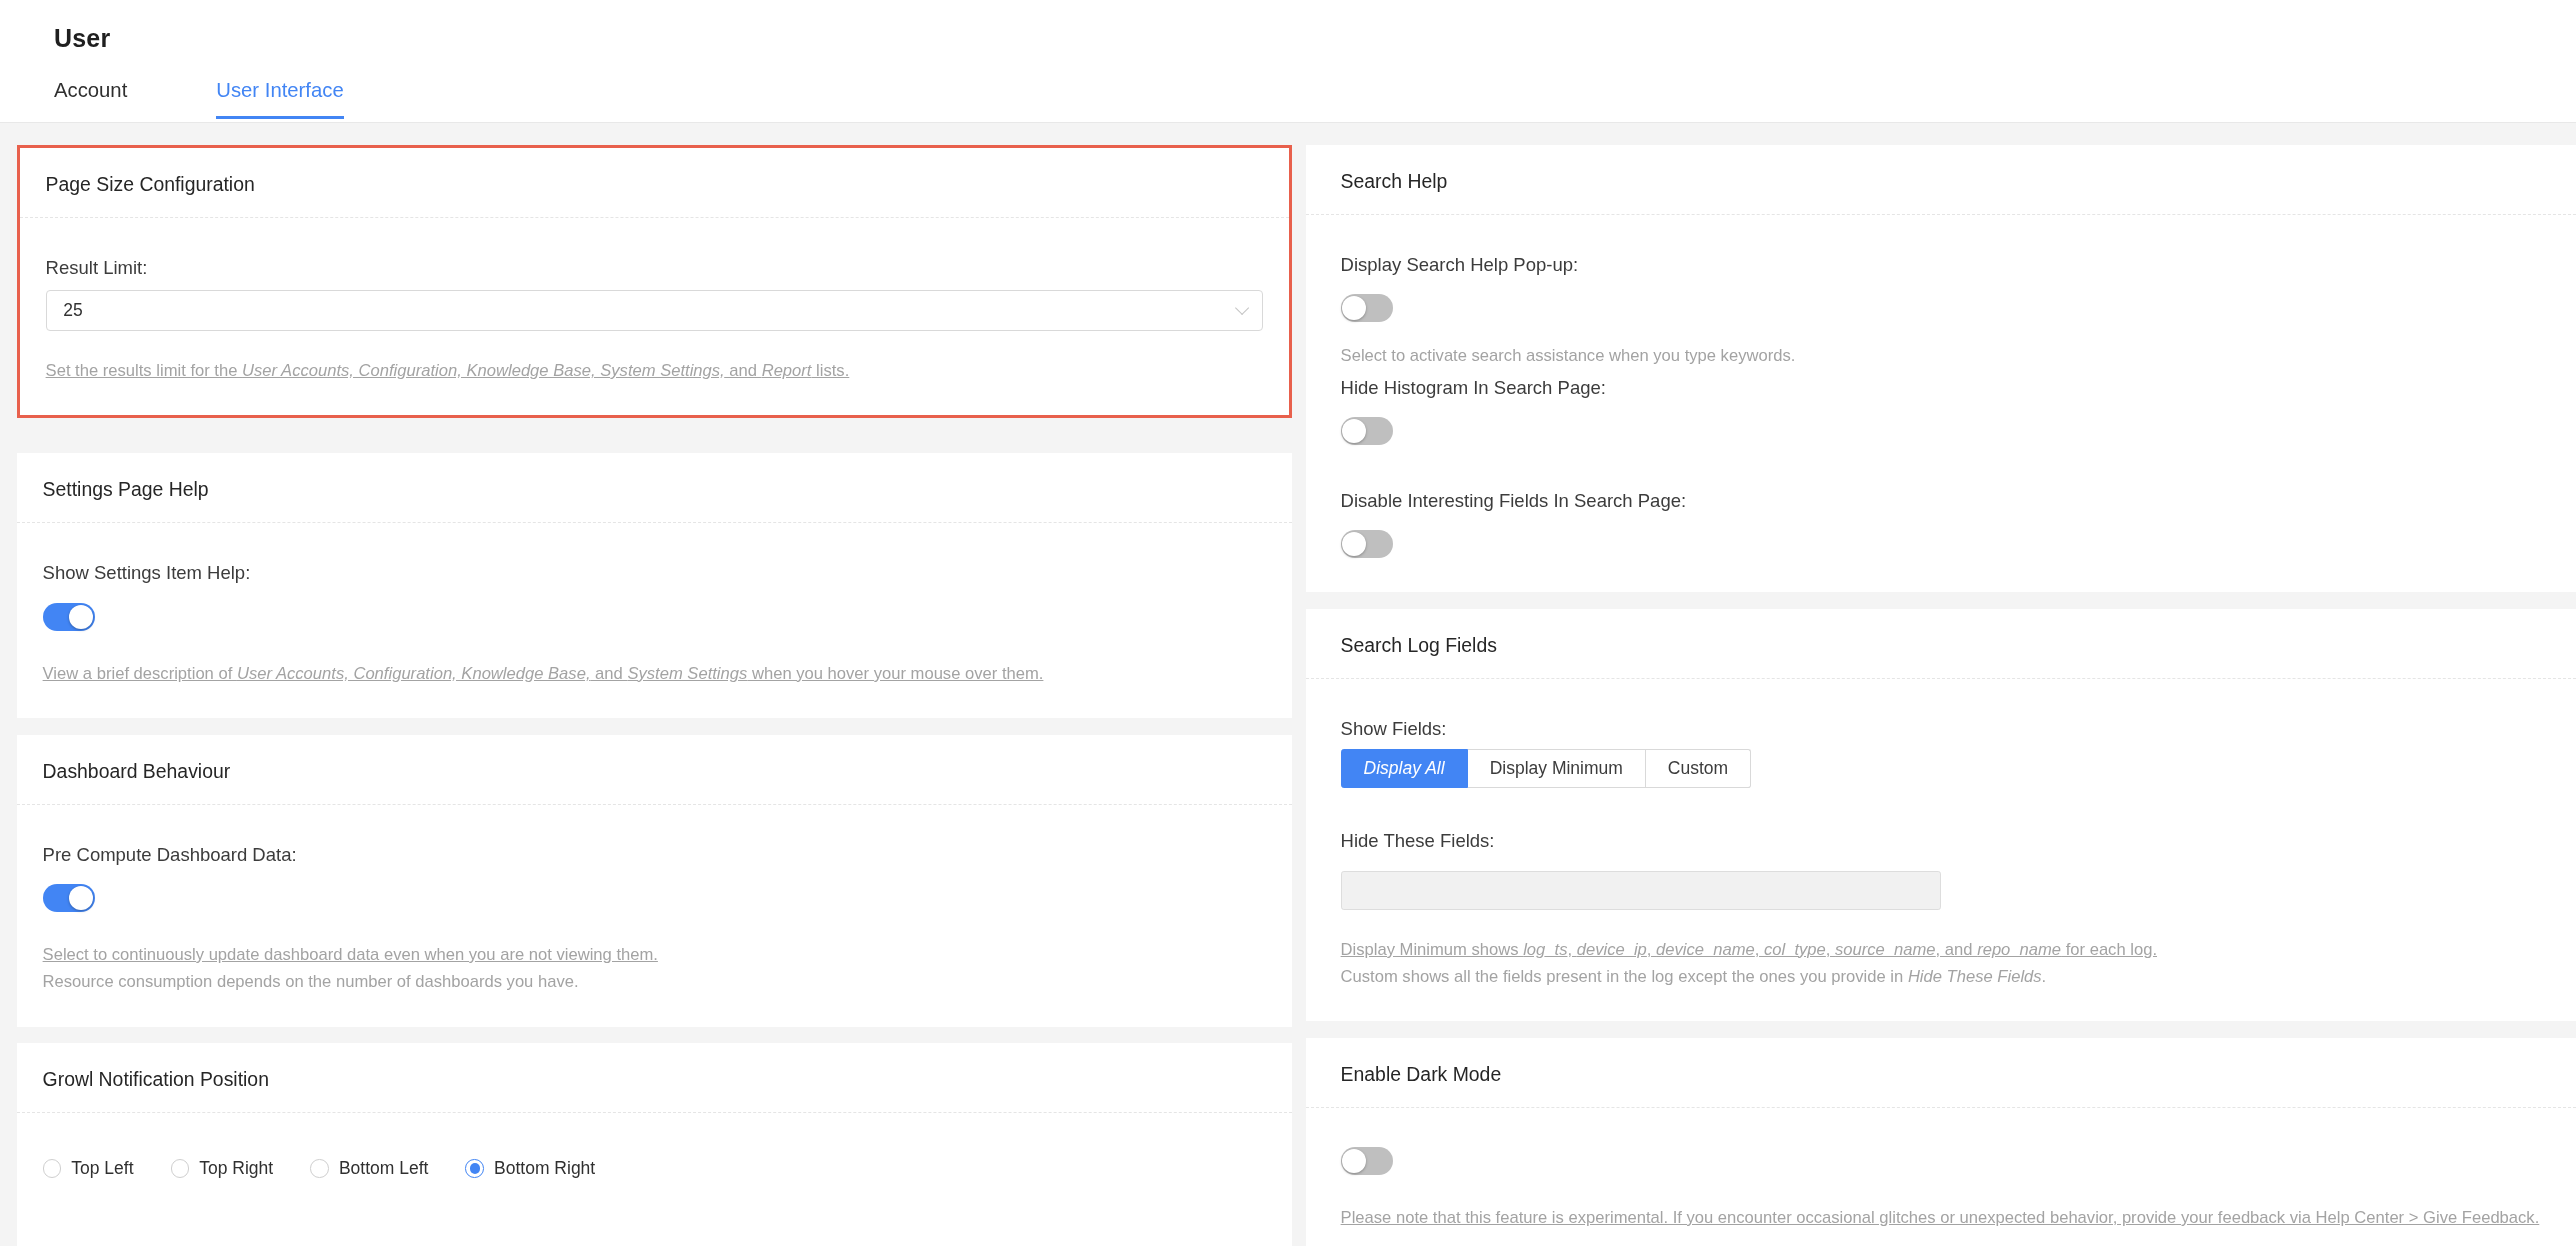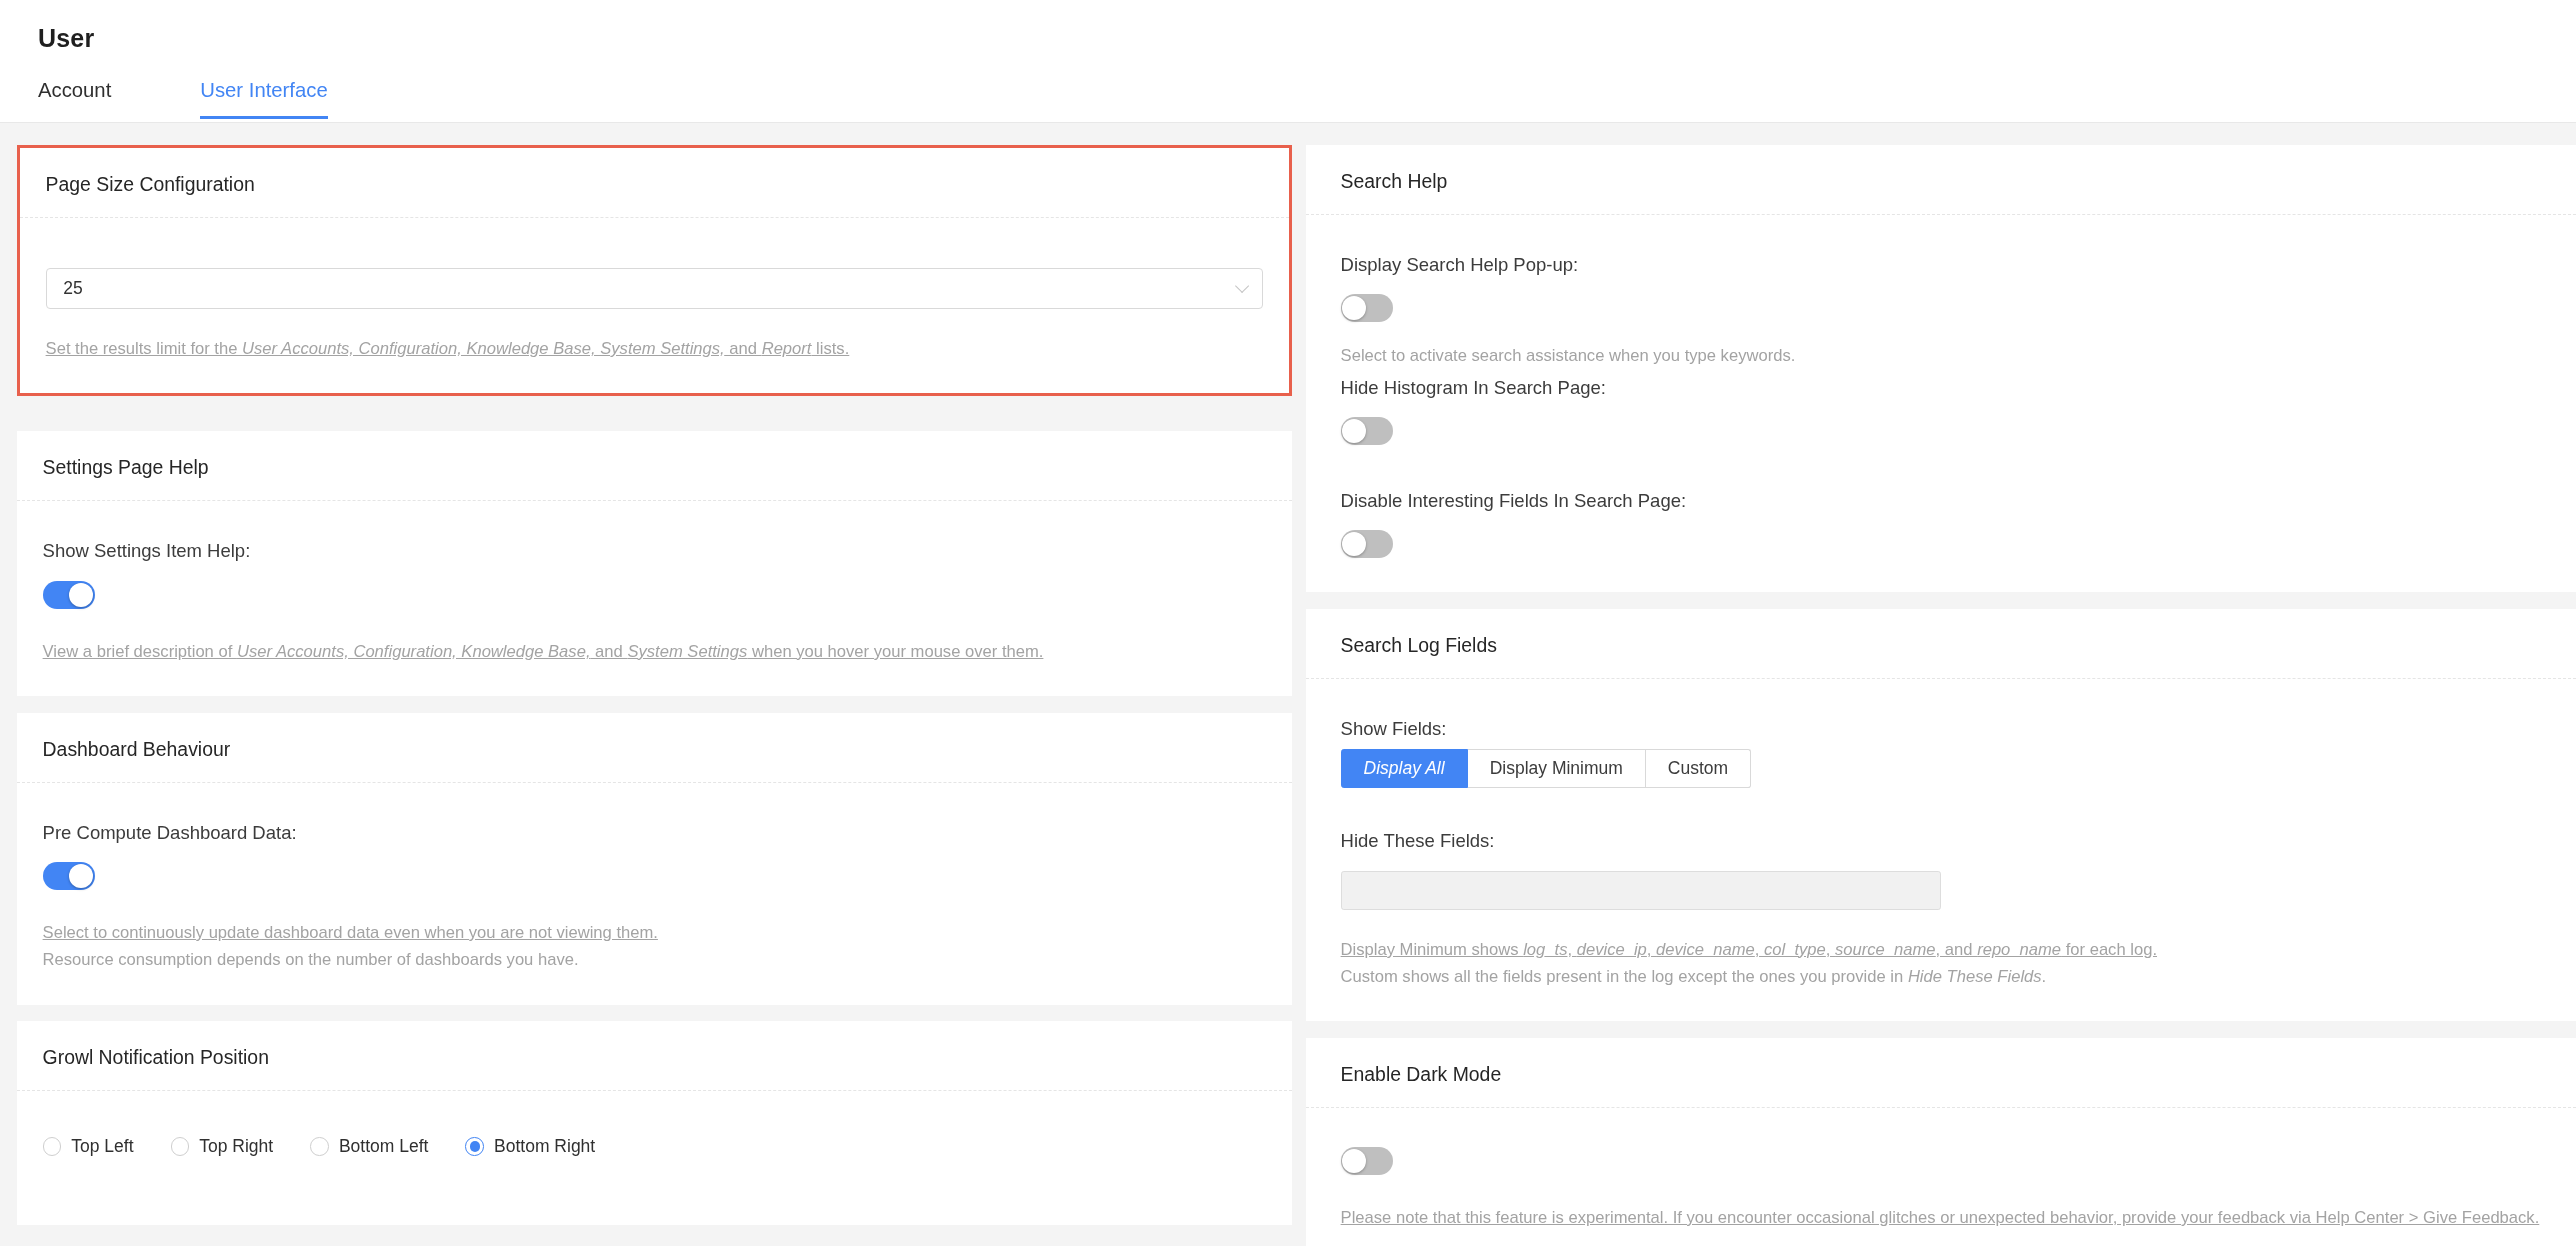--- a/index.html
+++ b/index.html
@@ -6,21 +6,21 @@
   html, body { width: 2576px; height: 1246px; overflow: hidden; }
   body {
     font-family: "Liberation Sans", "DejaVu Sans", sans-serif;
     background: #f4f4f4;
     color: #3c3c3c;
   }
   
   .header {
     background: #fff;
     height: 123px;
-    padding: 24px 0 0 38px;
+    padding: 24px 0 0 54px;
     border-bottom: 0.9px solid #e8e8e8;
     position: relative;
   }
   .page-title { font-size: 25px; font-weight: bold; color: #1f1f1f; letter-spacing: 0.2px; }
   .tabs { display: flex; gap: 89px; margin-top: 26px; }
   .tab {
     font-size: 20.3px; color: #2f2f2f; padding-bottom: 14px;
     border-bottom: 3.7px solid transparent; cursor: pointer;
   }
   .tab.active { color: #4285f4; border-bottom-color: #4285f4; }
@@ -111,20 +111,21 @@
 </div>
 
 <div class="content">
 
   <div class="col-left">
 
     <div class="highlight-box">
       <div class="card">
         <div class="card-head">Page Size Configuration</div>
         <div class="card-body">
+          <div class="field-label">Result Limit:</div>
           <div class="select-box">
             <span>25</span>
             <span class="chevron"></span>
           </div>
           <div class="helper helper-block">Set the results limit for the <i>User Accounts, Configuration, Knowledge Base, System Settings,</i> and <i>Report</i> lists.</div>
         </div>
       </div>
     </div>
 
     <div class="card">

